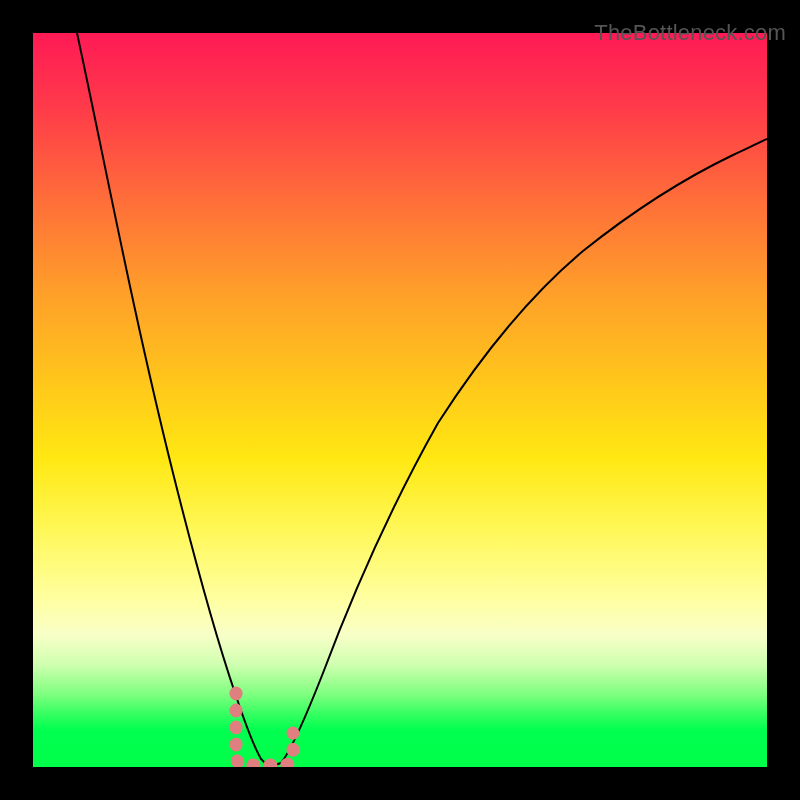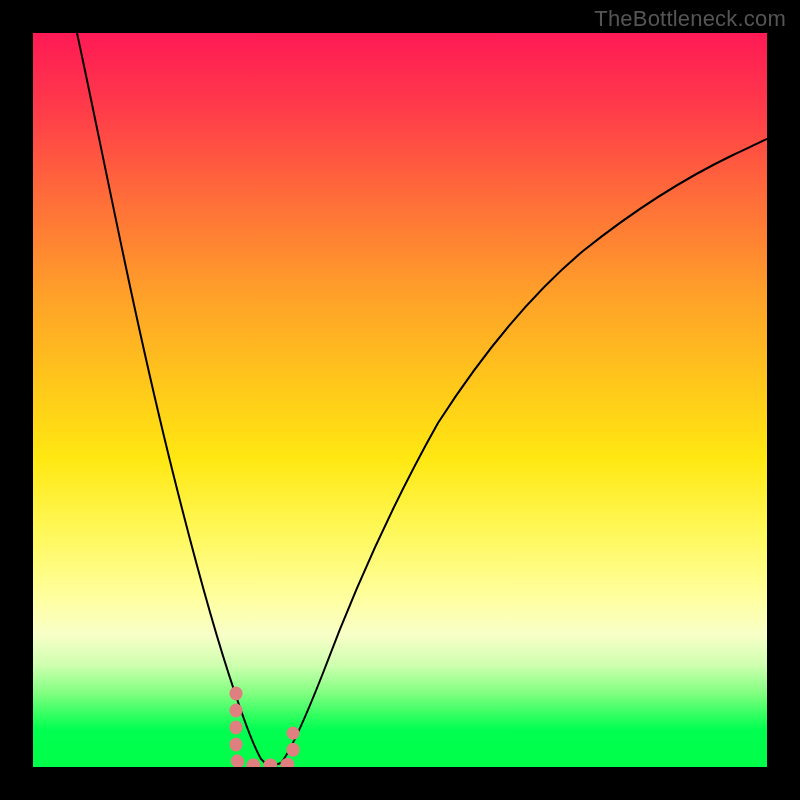--- a/index.html
+++ b/index.html
@@ -6,21 +6,21 @@
   body {
     width: 800px;
     height: 800px;
     background: #000;
     position: relative;
     overflow: hidden;
     font-family: Arial, sans-serif;
   }
   .watermark {
     position: absolute;
-    top: 6px;
+    top: 20px;
     right: 14px;
     color: #555;
     font-size: 22px;
     font-weight: 500;
     z-index: 10;
     letter-spacing: 0.2px;
   }
   .plot-area {
     position: absolute;
     left: 33px;

